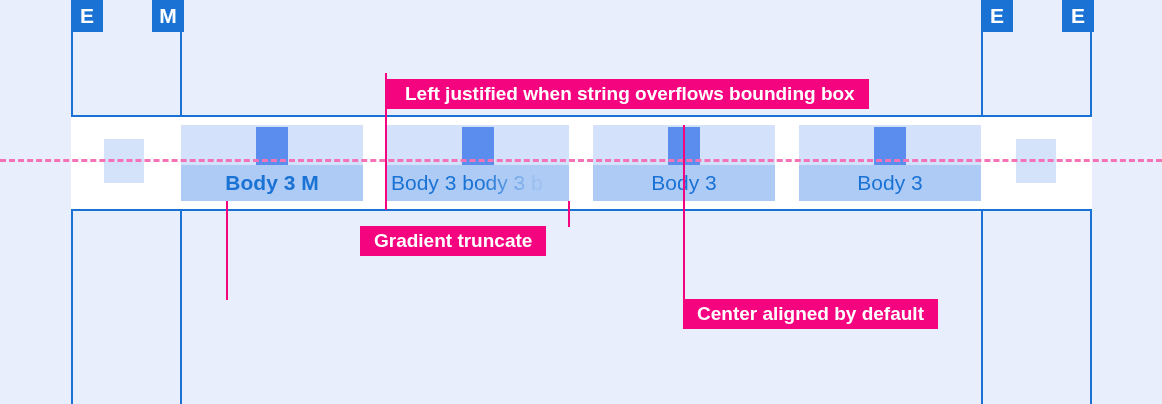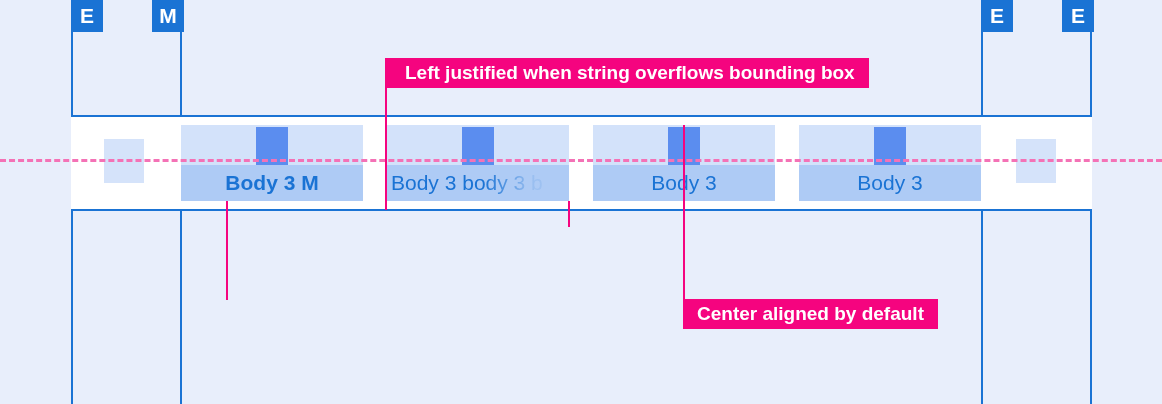--- a/index.html
+++ b/index.html
@@ -146,16 +146,17 @@
   <div class="hdash"></div>
 
   <div class="leader" style="left:385px; top:73px; height:137px;"></div>
 
   <div class="leader" style="left:568px; top:201px; height:26px;"></div>
 
   <div class="leader" style="left:226px; top:201px; height:99px;"></div>
 
   <div class="leader" style="left:683px; top:125px; height:175px;"></div>
 
-  <div class="note" style="left:385px; top:58px;padding-left:20px;">Left justified when string overflows bounding box</div>
+  <div class="note" style="left:385px; top:79px;padding-left:20px;">Left justified when string overflows bounding box</div>
+  <div class="note" style="left:360px; top:226px;">Gradient truncate</div>
   <div class="note" style="left:683px; top:299px;">Center aligned by default</div>
 
 </div>
 
 </body></html>

